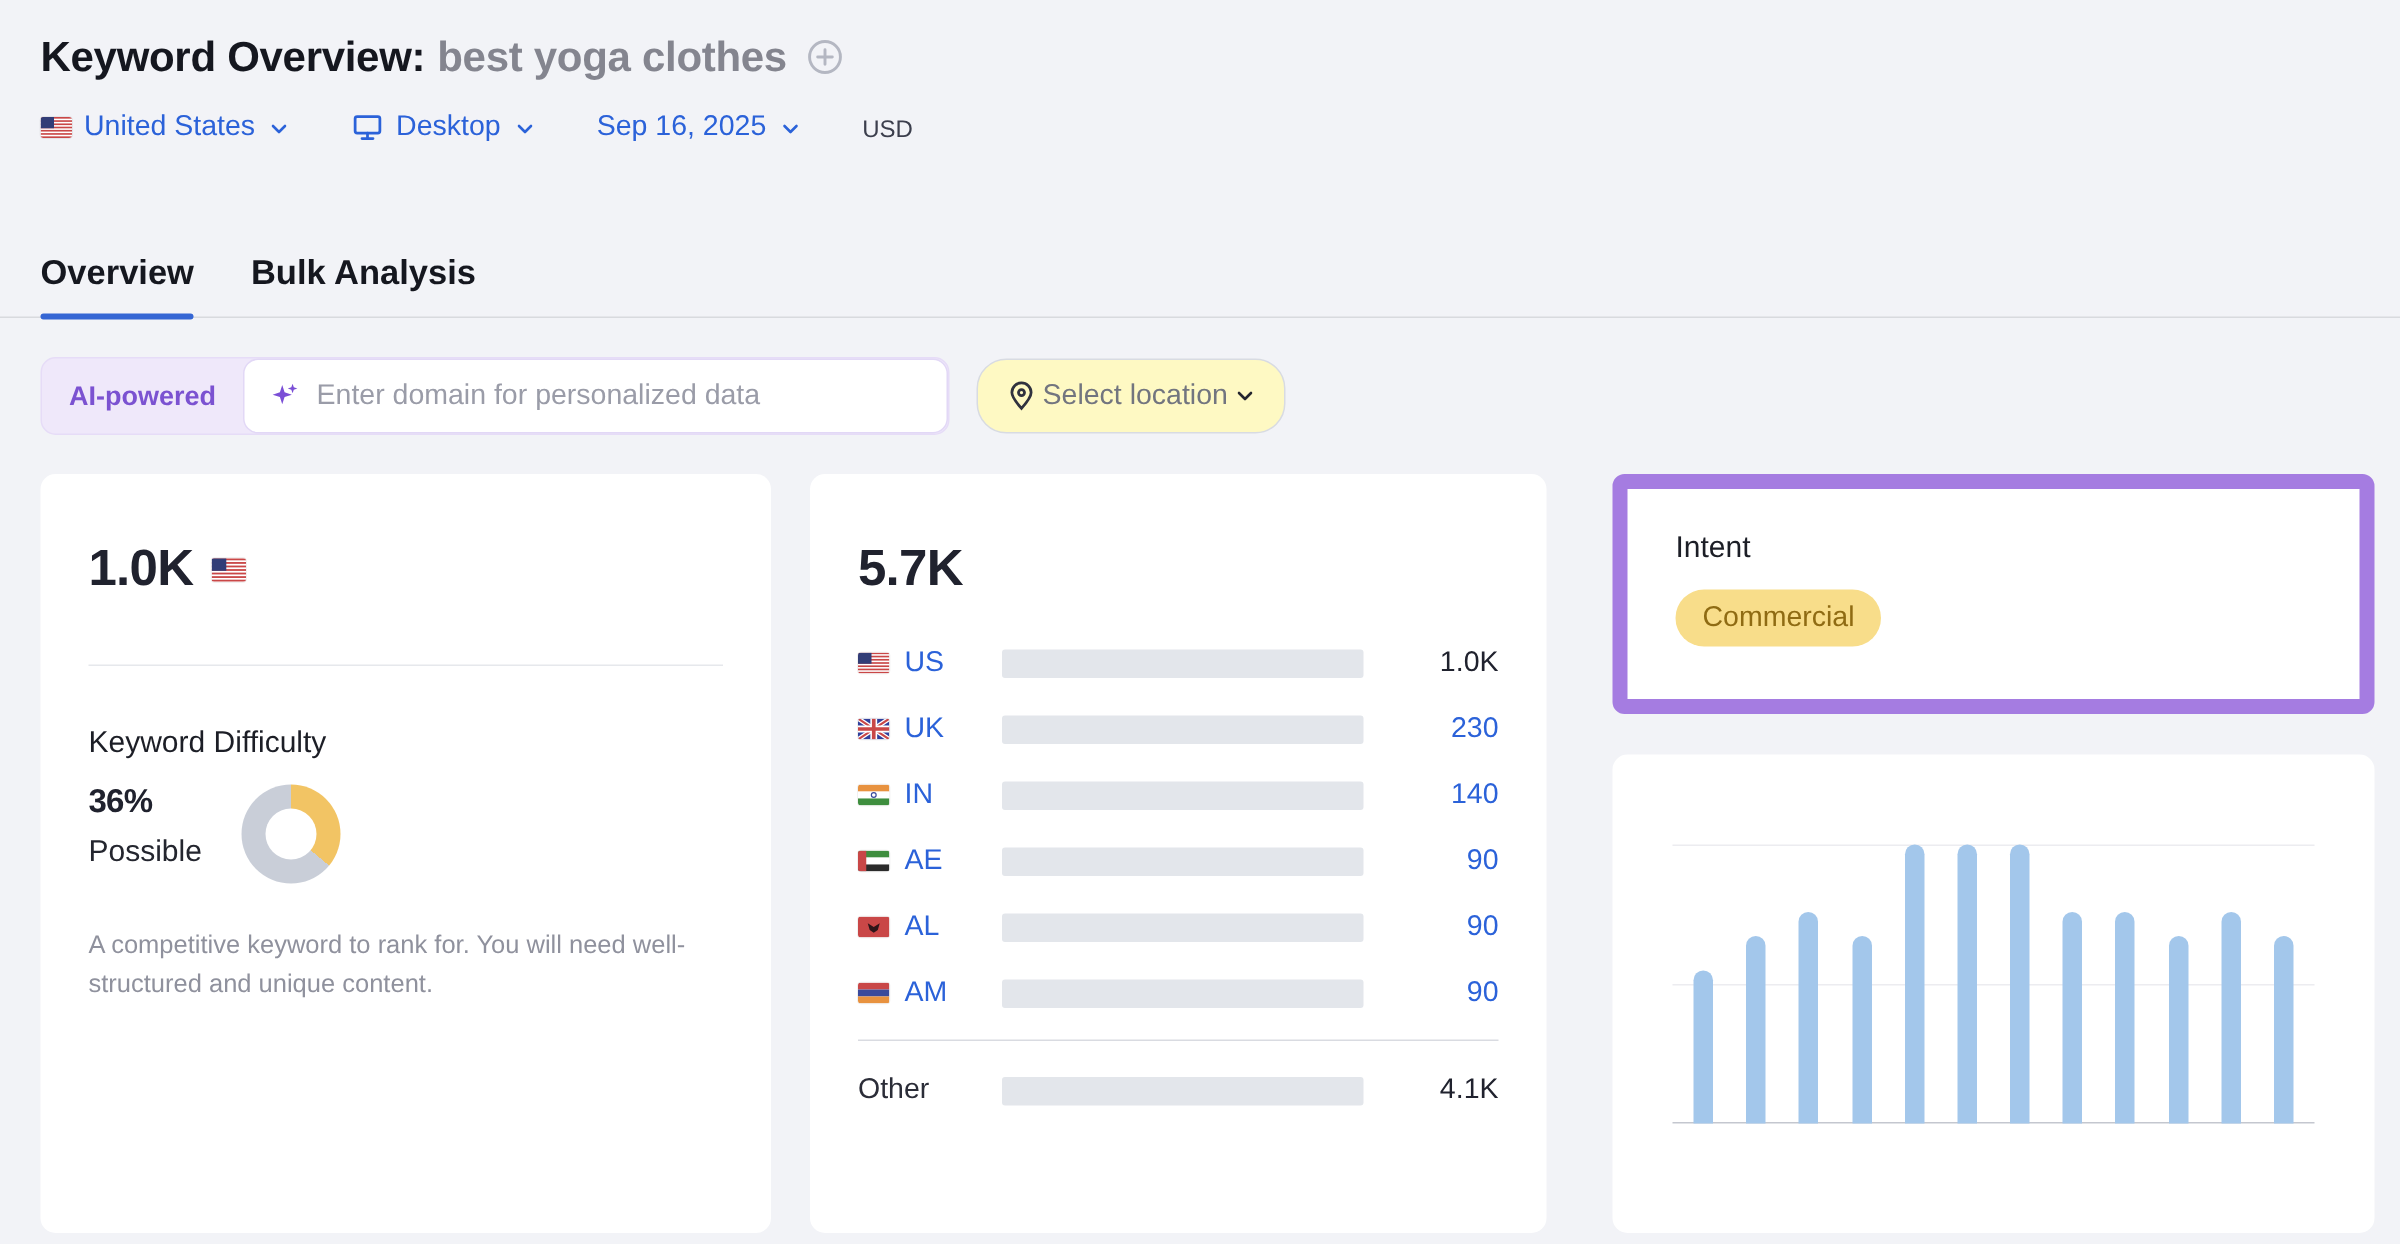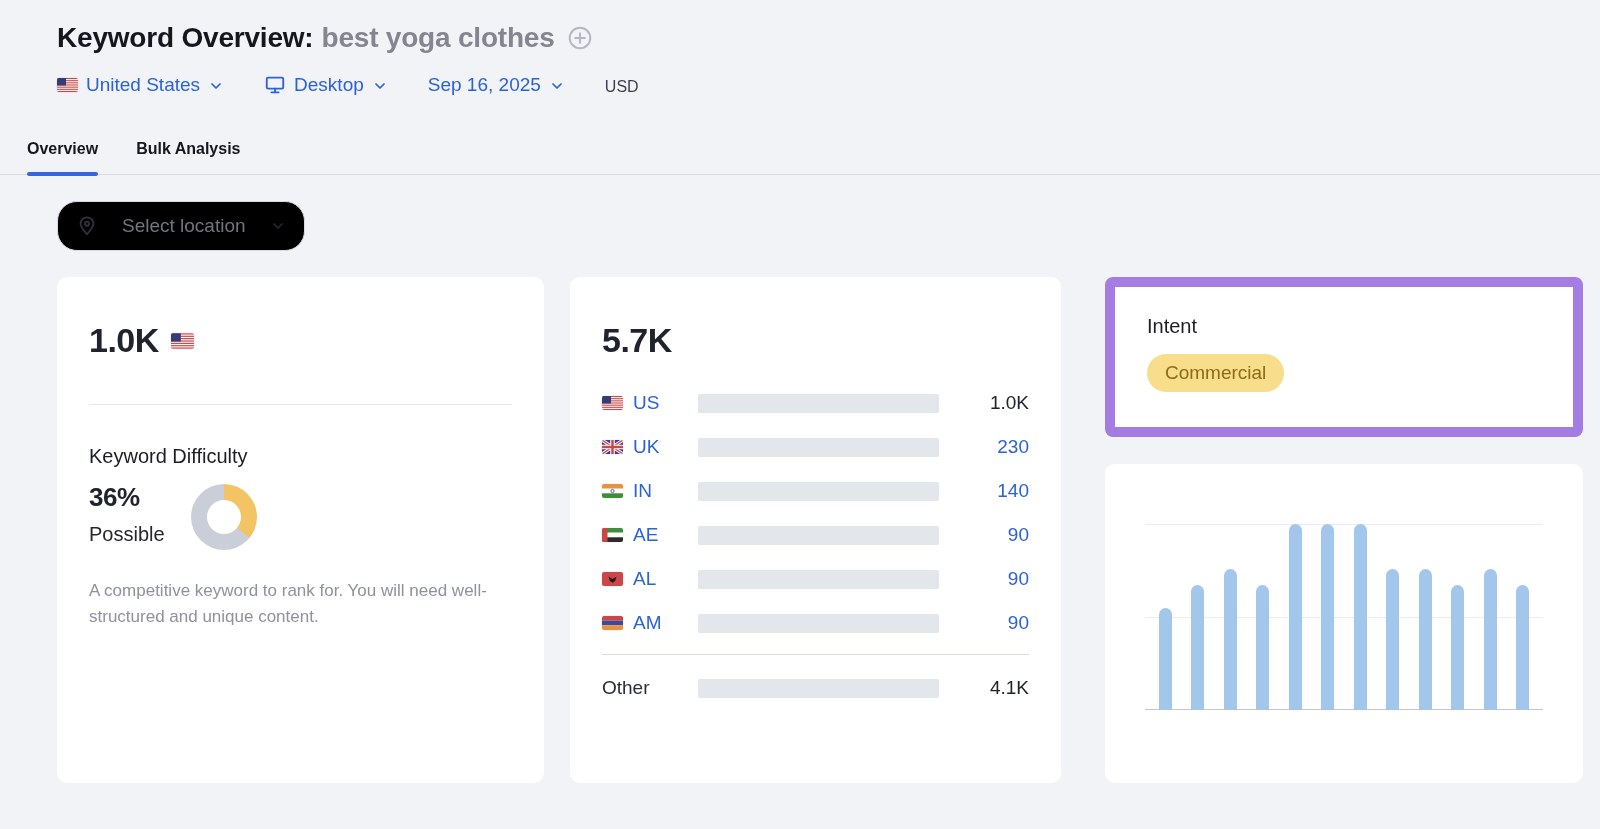--- a/index.html
+++ b/index.html
@@ -3,60 +3,60 @@
 <meta charset="utf-8">
 <style>
   * { margin:0; padding:0; box-sizing:border-box; }
   html,body { width:1600px; height:829px; overflow:hidden; }
   body {
     font-family:"Liberation Sans", sans-serif;
     background:#f2f3f7;
     color:#1c1e26;
   }
   .page { padding:22px 0 0 0; }
-  .px { padding-left:27px; padding-right:17px;margin-left:30px; }
+  .px { padding-left:27px; padding-right:17px; }
 
   
   .title-row { display:flex; align-items:center; gap:10px; }
   h1 { font-size:28px; font-weight:bold; letter-spacing:-.2px; color:#15171f; }
   h1 .kw { color:#84858f; margin-left:8px; }
   .plus-btn { width:26px; height:26px; display:inline-flex; margin-left:2px; cursor:pointer; }
 
   .filters { display:flex; align-items:flex-end; gap:40px; margin-top:20px; }
   .filter { display:flex; align-items:center; gap:8px; color:#2b62d9; font-size:19px; cursor:pointer; }
   .filter .chev { width:16px; height:16px; margin-top:2px; }
   .currency { color:#3c3f4d; font-size:16px; }
 
   
   .tabs-strip { margin-top:44px; border-bottom:1px solid #d8dade; }
   .tabs { display:flex; gap:38px; padding-left:27px; }
-  .tab { font-size:16px; font-weight:600; color:#15171f; padding-bottom:16px; position:relative; cursor:pointer; }
+  .tab { font-size:23px; font-weight:600; color:#15171f; padding-bottom:16px; position:relative; cursor:pointer;margin-top:28px; }
   .tab.active::after { content:""; position:absolute; left:0; right:0; bottom:-2px; height:4px; background:#3566d4; border-radius:2px; }
 
   
   .ai-row { display:flex; align-items:center; gap:18px; margin-top:26px; }
   .ai-wrap { display:flex; align-items:center; background:#efe8fa; border:1px solid #e6dcf7; border-radius:10px; }
   .ai-badge { color:#7b52d1; font-weight:bold; font-size:18px; padding:0 18px; white-space:nowrap; }
   .ai-input-box { display:flex; align-items:center; gap:10px; background:#fff; border:1px solid #e2d8f6; border-radius:10px; height:50px; padding:0 16px; width:470px; }
   .ai-input-box input { border:none; outline:none; font-size:19px; color:#3c3f4d; width:100%; font-family:"Liberation Sans",sans-serif; }
   .ai-input-box input::placeholder { color:#9a9ca8; }
-  .loc-btn { display:flex; align-items:center; gap:24px; background:#000000; border:1px solid #d8dbe2; border-radius:20px; height:50px; padding:0 18px; font-size:19px; color:#72757f; cursor:pointer; }
+  .loc-btn { display:flex; align-items:center; gap:3px; background:#fef9c3; border:1px solid #d8dbe2; border-radius:20px; height:50px; padding:0 18px; font-size:19px; color:#72757f; cursor:pointer; }
   .loc-btn .chev { width:16px; height:16px; }
 
   
   .cards { display:grid; grid-template-columns:487px 491px 1fr; gap:26px; margin-top:26px; height:506px; }
   .card { background:#fff; border-radius:10px; padding:34px 32px; }
   .card-title { font-size:20px; color:#1c1e26; }
   .big-num { font-size:34px; font-weight:800; color:#20222e; margin-top:10px; letter-spacing:-.5px; }
 
   .vol-head { display:flex; align-items:center; gap:12px; }
   .divider { border:none; border-top:1px solid #e6e8ec; margin:44px 0 40px 0; }
 
   .kd-row { display:flex; align-items:flex-start; gap:26px; margin-top:14px; }
-  .kd-num { font-size:26px; font-weight:800; color:#20222e; letter-spacing:-.5px; }
+  .kd-num { font-size:22px; font-weight:800; color:#20222e; letter-spacing:-.5px; }
   .kd-level { font-size:20px; color:#24262f; margin-top:10px; }
   .donut { width:66px; height:66px; border-radius:50%; position:relative; margin-top:2px; }
   .donut::after { content:""; position:absolute; inset:16px; background:#fff; border-radius:50%; }
   .kd-desc { font-size:17px; color:#8f919d; line-height:1.55; margin-top:28px; max-width:410px; }
 
   
   .gv-rows { margin-top:28px; }
   .gv-row { display:flex; align-items:center; height:30px; margin-bottom:14px; }
   .gv-label { display:flex; align-items:center; gap:10px; width:96px; flex:none; font-size:19px; }
   .gv-code { color:#2b62d9; cursor:pointer; }
@@ -159,20 +159,32 @@
   <div class="tabs-strip">
     <div class="tabs">
       <div class="tab active">Overview</div>
       <div class="tab">Bulk Analysis</div>
     </div>
   </div>
 
   <div class="px">
 
     <div class="ai-row">
+      <div class="ai-wrap">
+        <span class="ai-badge">AI-powered</span>
+        <div class="ai-input-box">
+          <span class="icon" style="width:22px;height:22px;">
+            <svg viewBox="0 0 24 24" fill="#7b4fd6">
+                <path d="M10 4l1.7 5.3L17 11l-5.3 1.7L10 18l-1.7-5.3L3 11l5.3-1.7z"></path>
+                <path d="M17.5 3l.9 2.6L21 6.5l-2.6.9-.9 2.6-.9-2.6L14 6.5l2.6-.9z"></path>
+              </svg>
+          </span>
+          <input type="text" placeholder="Enter domain for personalized data" style="">
+        </div>
+      </div>
       <button class="loc-btn" style="font-family:'Liberation Sans',sans-serif;">
         <span class="icon" style="width:22px;height:22px;">
           <svg viewBox="0 0 24 24" fill="none" stroke="#30323e" stroke-width="2">
               <path d="M12 21c4.4-4.9 7-8.4 7-11.5A7 7 0 0 0 5 9.5C5 12.6 7.6 16.1 12 21z"></path>
               <circle cx="12" cy="9.5" r="2.2"></circle>
             </svg>
         </span>
         <span>Select location</span>
         <span class="chev icon">
             <svg viewBox="0 0 24 24" fill="none" stroke="#24262f" stroke-width="2.6" stroke-linecap="round" stroke-linejoin="round">

